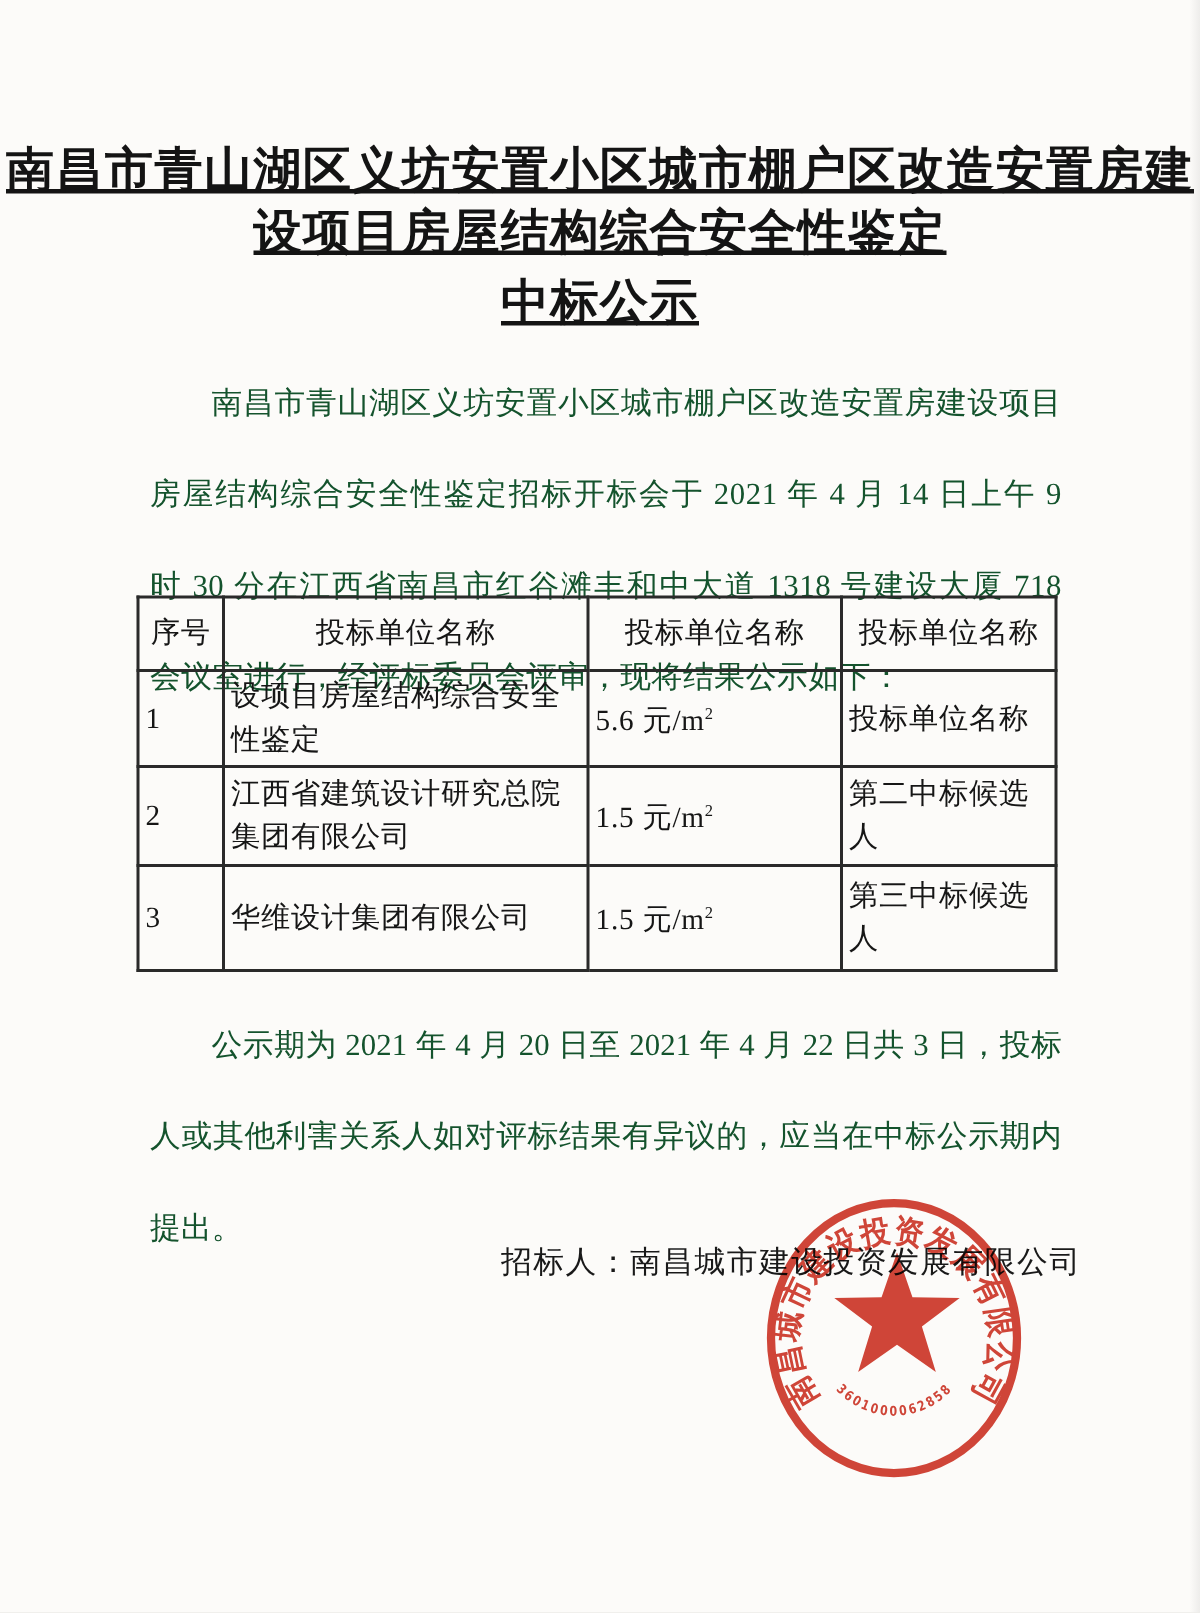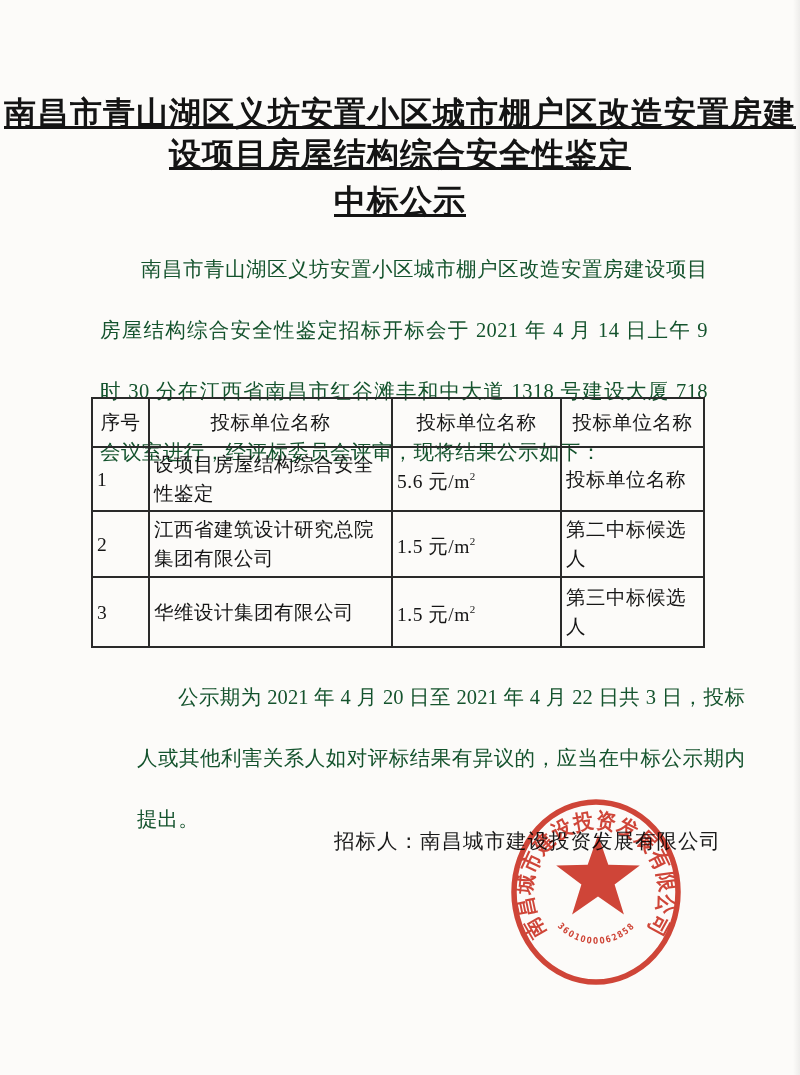--- a/index.html
+++ b/index.html
@@ -26,21 +26,21 @@
   .t1{top:97px;}
   .t2{top:138px;}
   .sub{top:185px;}
   .para{
     position:absolute;left:100px;width:608px;
     font-size:20.5px;line-height:61px;
     text-align:justify;text-indent:41px;
     letter-spacing:.4px;color:#14532d;
   }
   .intro{top:218px;}
-  .closing{top:646px;letter-spacing:.1px;margin-left:37px;}
+  .closing{top:646px;letter-spacing:.1px;}
   table.results{
     position:absolute;left:91px;top:397px;
     border-collapse:collapse;table-layout:fixed;
     font-size:19.5px;color:#161616;
   }
   table.results th, table.results td{
     border:2px solid #2a2a2a;
     font-weight:normal;
     vertical-align:middle;
     padding:2px 4px;line-height:29px;

